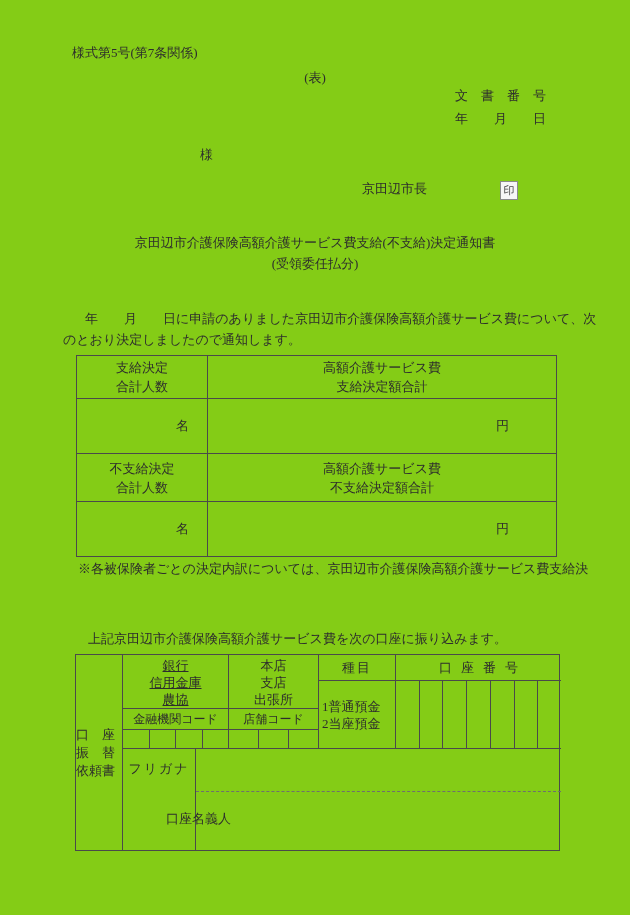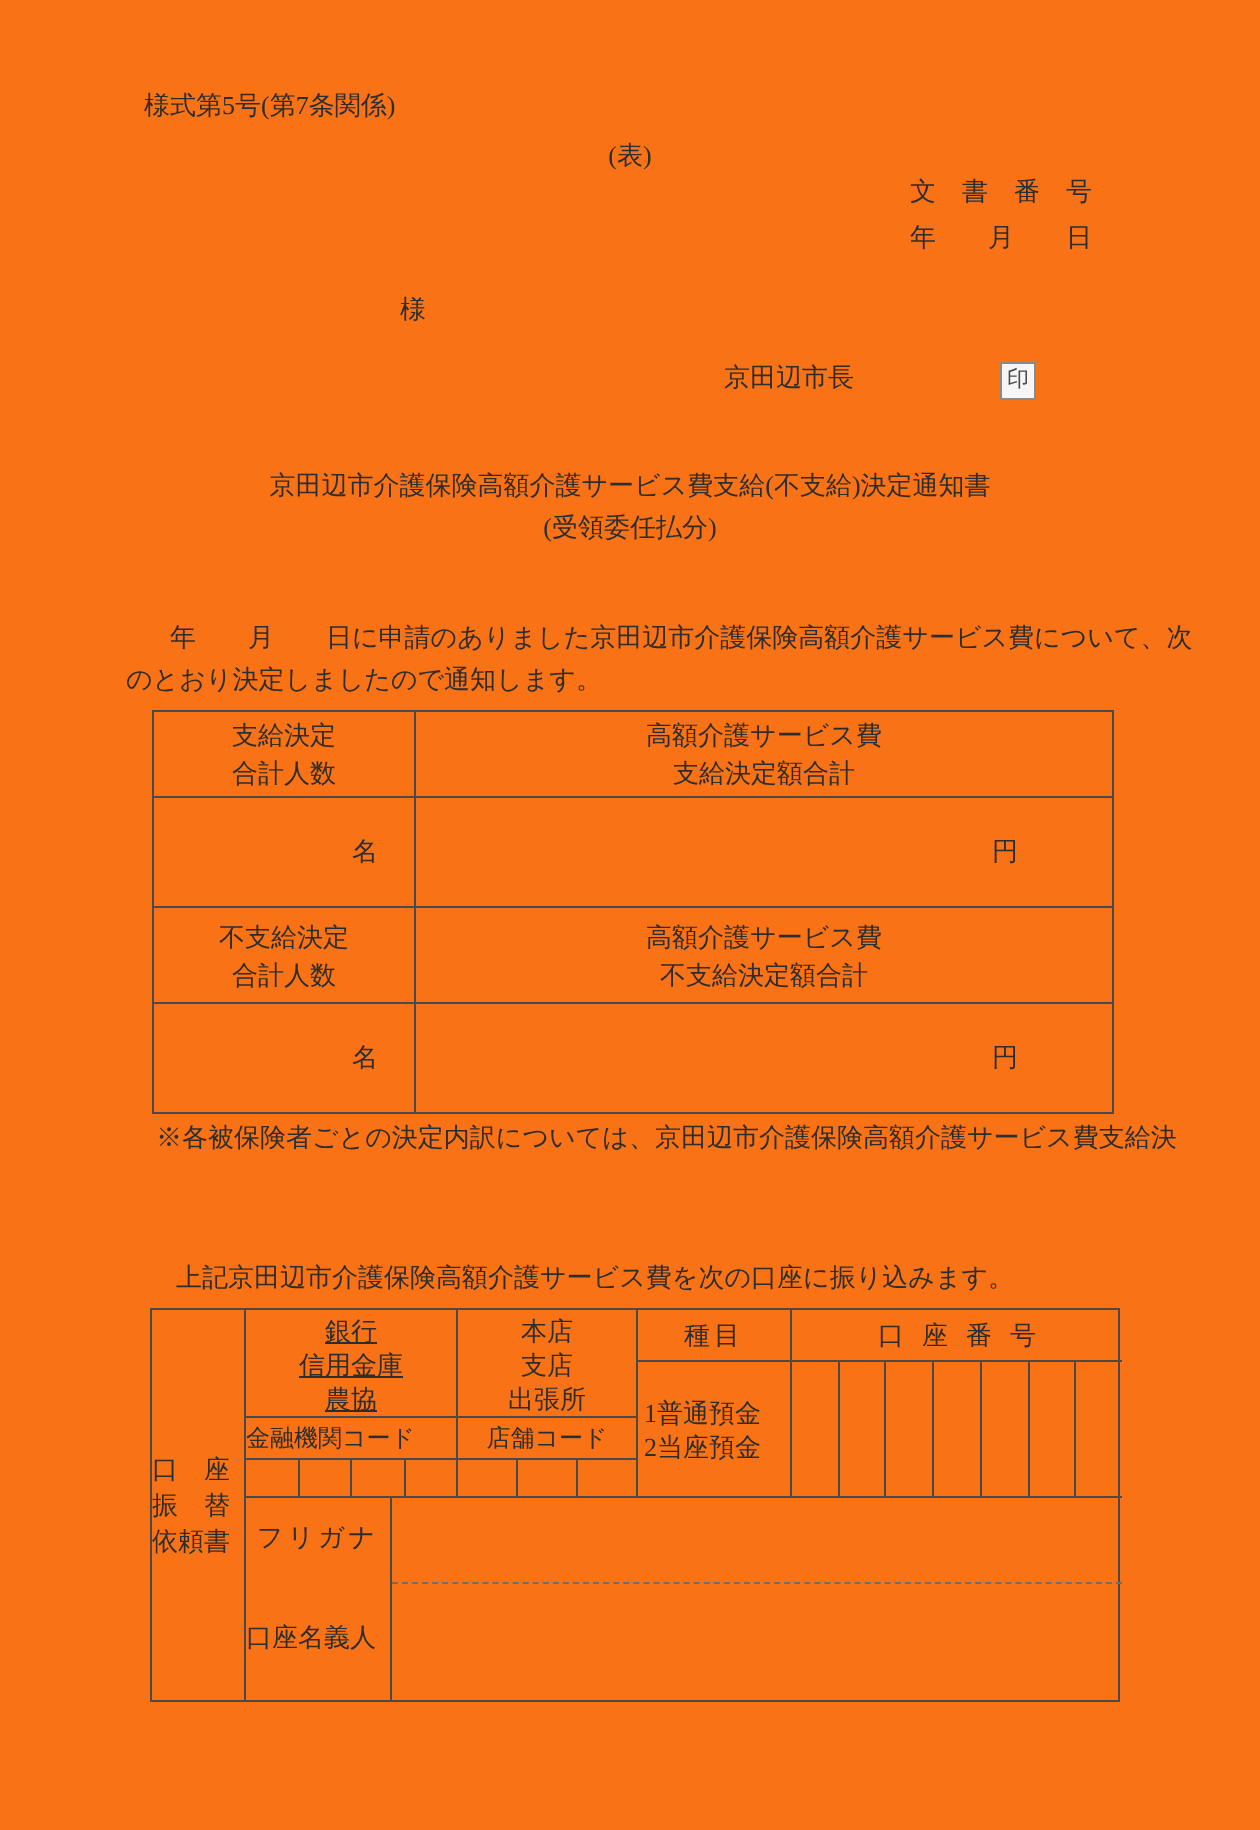--- a/index.html
+++ b/index.html
@@ -1,18 +1,18 @@
 <!DOCTYPE html>
 <html><head>
 <meta charset="utf-8">
 <style>
   html,body { margin:0; padding:0; background:#fff; }
   .page {
     position:relative; width:630px; height:915px;
-    background:#f97316; overflow:hidden;
+    background:#84cc16; overflow:hidden;
     font-family:"Liberation Serif","DejaVu Serif",serif;
     font-size:13px; color:#2d2d2d;
   }
   .abs { position:absolute; white-space:pre; line-height:1.15; }
   .centered { left:0; width:630px; text-align:center; }
 
   
   .seal {
     position:absolute; left:500px; top:181px; width:16px; height:17px;
     border:1px solid #8a8a8a; font-size:11px; line-height:17px;
@@ -48,39 +48,39 @@
   .bt-branch { left:153px; top:0; width:90px;  height:54px; text-align:center; }
   .bt-bank div, .bt-branch div { line-height:17px; }
   .bt-bank { padding-top:2px; } .bt-branch { padding-top:2px; }
 
   .bt-type-head { left:243px; top:0; width:77px; height:26px;
     text-align:center; line-height:25px; letter-spacing:2px; }
   .bt-acct-head { left:320px; top:0; width:165px; height:26px;
     text-align:center; line-height:25px; letter-spacing:9px; text-indent:9px; }
 
   .bt-bankcode-label  { left:47px;  top:54px; width:106px; height:21px;
-    font-size:12px; line-height:20px; }
+    font-size:12px; text-align:center; line-height:20px; }
   .bt-branchcode-label{ left:153px; top:54px; width:90px;  height:21px;
     font-size:12px; text-align:center; line-height:20px; }
 
   .boxes { display:flex; }
   .boxes .box { flex:1; }
   .boxes .box + .box { border-left:1px solid #4a4a4a; }
   .bt-bankcode-cells   { left:47px;  top:75px; width:106px; height:19px; }
   .bt-branchcode-cells { left:153px; top:75px; width:90px;  height:19px; }
   .bt-acct-cells       { left:320px; top:26px; width:165px; height:68px; }
   .bt-acct-cells .box { height:100%; }
 
   .bt-type-cell { left:243px; top:26px; width:77px; height:68px;
     padding-left:3px; display:flex; flex-direction:column; justify-content:center; }
   .bt-type-cell div { line-height:17px; }
 
   .bt-payee-label { left:47px; top:94px; width:73px; height:101px; }
   .lbl-furigana { position:absolute; top:11px; width:100%; text-align:center; letter-spacing:2px; }
-  .lbl-holder   { position:absolute; top:61px; width:100%; text-align:left; }
+  .lbl-holder   { position:absolute; top:61px; width:100%; text-align:right;margin-left:36px; }
 
   .bt-payee-value { left:120px; top:94px; width:365px; height:101px; }
   .dashed-divider { position:absolute; left:0; top:42px; width:100%;
     border-top:1px dashed #6e6e6e; }
 </style>
 </head>
 <body>
 
 <div class="page">
 

